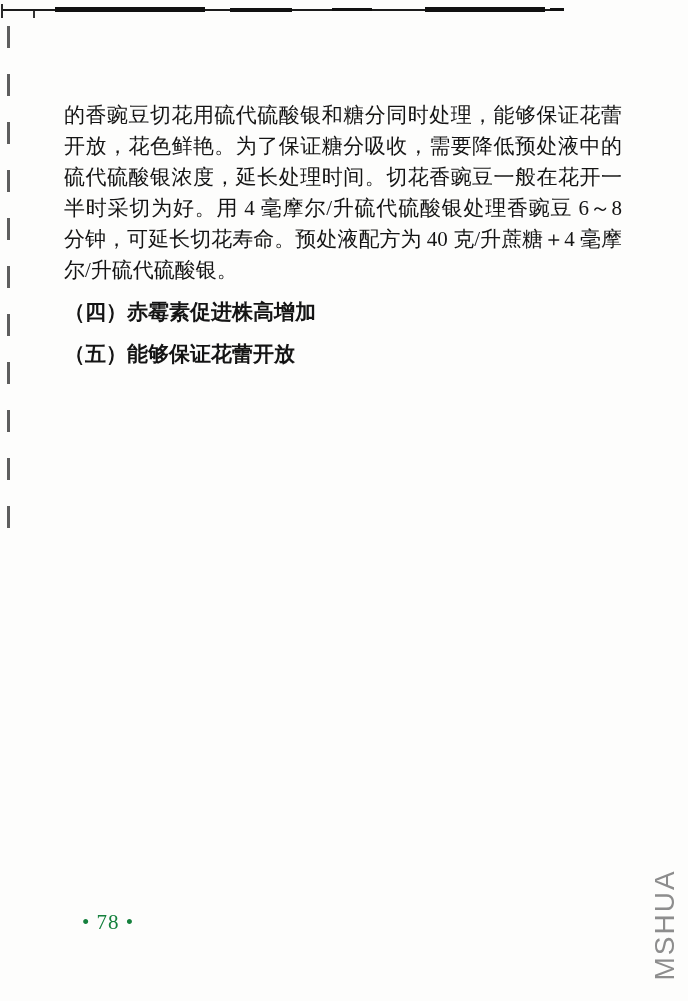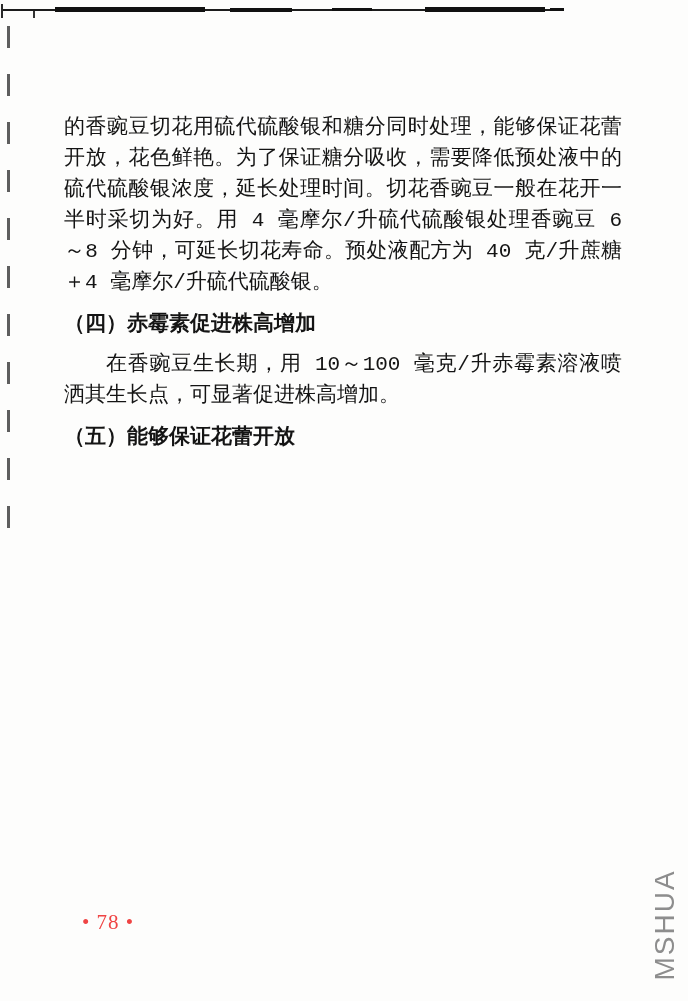--- a/index.html
+++ b/index.html
@@ -35,40 +35,39 @@
   .left-dashes {
     position: absolute; left: 7px; top: 26px;
     width: 3px; height: 520px;
     background: repeating-linear-gradient(180deg,
       #5e5e5e 0px, #5e5e5e 22px,
       transparent 22px, transparent 48px);
   }
 
   
   .text-block {
-    position: absolute; left: 64px; top: 112px; width: 558px;
+    position: absolute; left: 64px; top: 100px; width: 558px;
     font-size: 21px; line-height: 31px;
     text-align: justify;
     text-justify: inter-ideograph;
     font-weight: 500;
-    font-family: Liberation Mono, monospace;
   }
   .para { margin: 0; }
   .para.indent { text-indent: 2em; }
   .heading {
     margin: 11px 0 9px 0;
     font-size: 21px; line-height: 31px;
     font-weight: 700;
     text-indent: 0;
   }
 
   .footer {
     position: absolute; left: 82px; top: 910px;
     font-size: 21px; letter-spacing: 1px;
-    color: #ef4444;
+    color: #15803d;
   }
 
   .watermark {
     position: absolute; left: 597px; top: 905px;
     width: 136px; height: 40px;
     transform: rotate(-90deg);
     transform-origin: 50% 50%;
     font-family: "Liberation Sans", "DejaVu Sans", sans-serif;
     font-size: 28px; letter-spacing: 2px;
     color: #8d8d8d;
@@ -88,21 +87,20 @@
     <span class="blob b4"></span>
     <span class="blob b5"></span>
   </div>
   <div class="corner-tick"></div>
   <div class="under-tick"></div>
   <div class="left-dashes"></div>
 
   <main class="text-block">
     <p class="para">的香豌豆切花用硫代硫酸银和糖分同时处理，能够保证花蕾开放，花色鲜艳。为了保证糖分吸收，需要降低预处液中的硫代硫酸银浓度，延长处理时间。切花香豌豆一般在花开一半时采切为好。用 4 毫摩尔/升硫代硫酸银处理香豌豆 6～8 分钟，可延长切花寿命。预处液配方为 40 克/升蔗糖＋4 毫摩尔/升硫代硫酸银。</p>
     <h2 class="heading">（四）赤霉素促进株高增加</h2>
-    <p class="para indent">在香豌豆生长期，用 10～100 毫克/升赤霉素溶液喷洒其生长点，可显著促进株高增加。</p>
     <h2 class="heading">（五）能够保证花蕾开放</h2>
   </main>
 
   <div class="footer">• 78 •</div>
 
   <div class="watermark">MSHUA</div>
 
 </div>
 
 </body></html>

